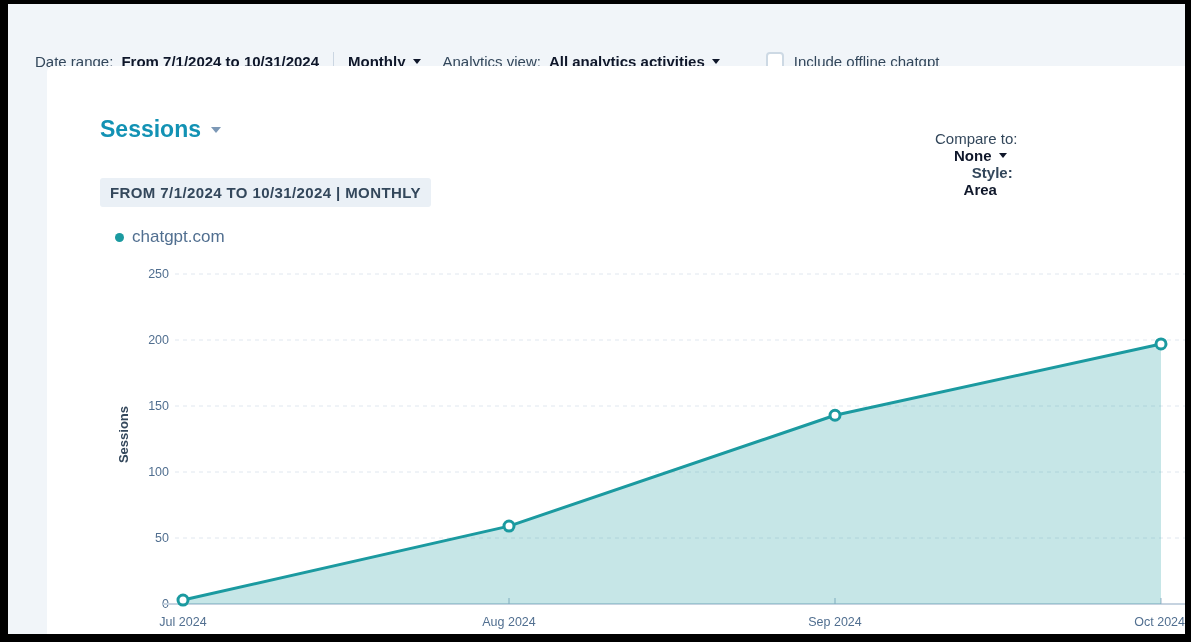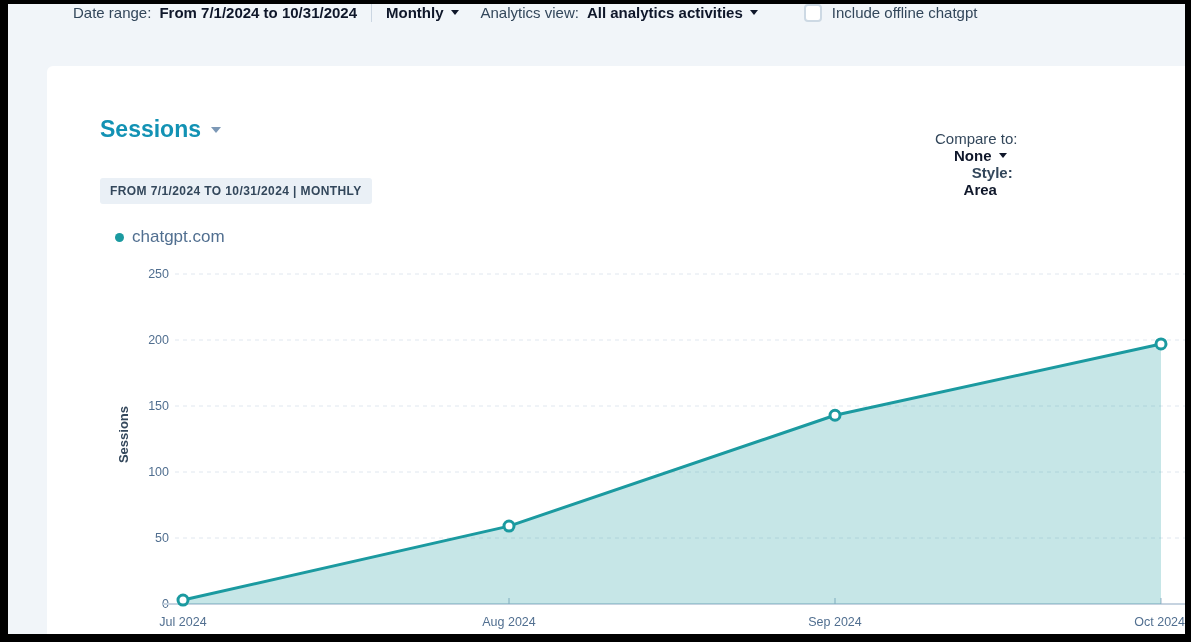--- a/index.html
+++ b/index.html
@@ -6,22 +6,22 @@
   html, body { margin: 0; padding: 0; width: 1191px; height: 642px; overflow: hidden; }
   body { background: #000; position: relative; font-family: "Liberation Sans", sans-serif; }
 
   .viewport {
     position: absolute; top: 4px; left: 8px; right: 6px; bottom: 8px;
     background: #f1f5f9; overflow: hidden;
   }
 
   
   .topbar {
-    position: absolute; top: 0; left: 0; right: 0; height: 54px;
-    display: flex; align-items: flex-start; padding-left: 65px;
+    position: absolute; top: 12px; left: 0; right: 0; height: 54px;
+    display: flex; align-items: flex-end; padding-left: 27px;
     font-size: 15px; color: #33475b; white-space: nowrap;
   }
   .tlabel { color: #33475b; }
   .tlink {
     background: none; border: none; padding: 0; cursor: pointer;
     font-family: inherit; font-size: 15px; font-weight: 700; color: #0f172a;
     display: inline-flex; align-items: center;
   }
   .caret {
     display: inline-block; width: 0; height: 0;
@@ -51,21 +51,21 @@
   }
   .card-controls {
     position: absolute; left: 888px; top: 64px;
     display: flex; align-items: center; white-space: nowrap;
     font-size: 15px; color: #33475b; flex-direction: column;
   }
   .ml32 { margin-left: 32px; font-weight: bold; }
   .range-badge {
     position: absolute; left: 53px; top: 112px;
     display: inline-block; background: #eaf0f6; color: #33475b;
-    font-size: 12px; font-weight: 700; letter-spacing: .4px;
+    font-size: 15px; font-weight: 700; letter-spacing: .4px;
     padding: 6px 10px; border-radius: 3px;
   }
   .legend {
     position: absolute; left: 68px; top: 161px;
     display: flex; align-items: center; cursor: pointer;
     background: none; border: none; padding: 0; font-family: inherit;
     font-size: 17px; color: #516f90;
   }
   .legend-dot { width: 9px; height: 9px; border-radius: 50%; margin-right: 8px; background: #1b9aa0; }
   .y-axis-label {

